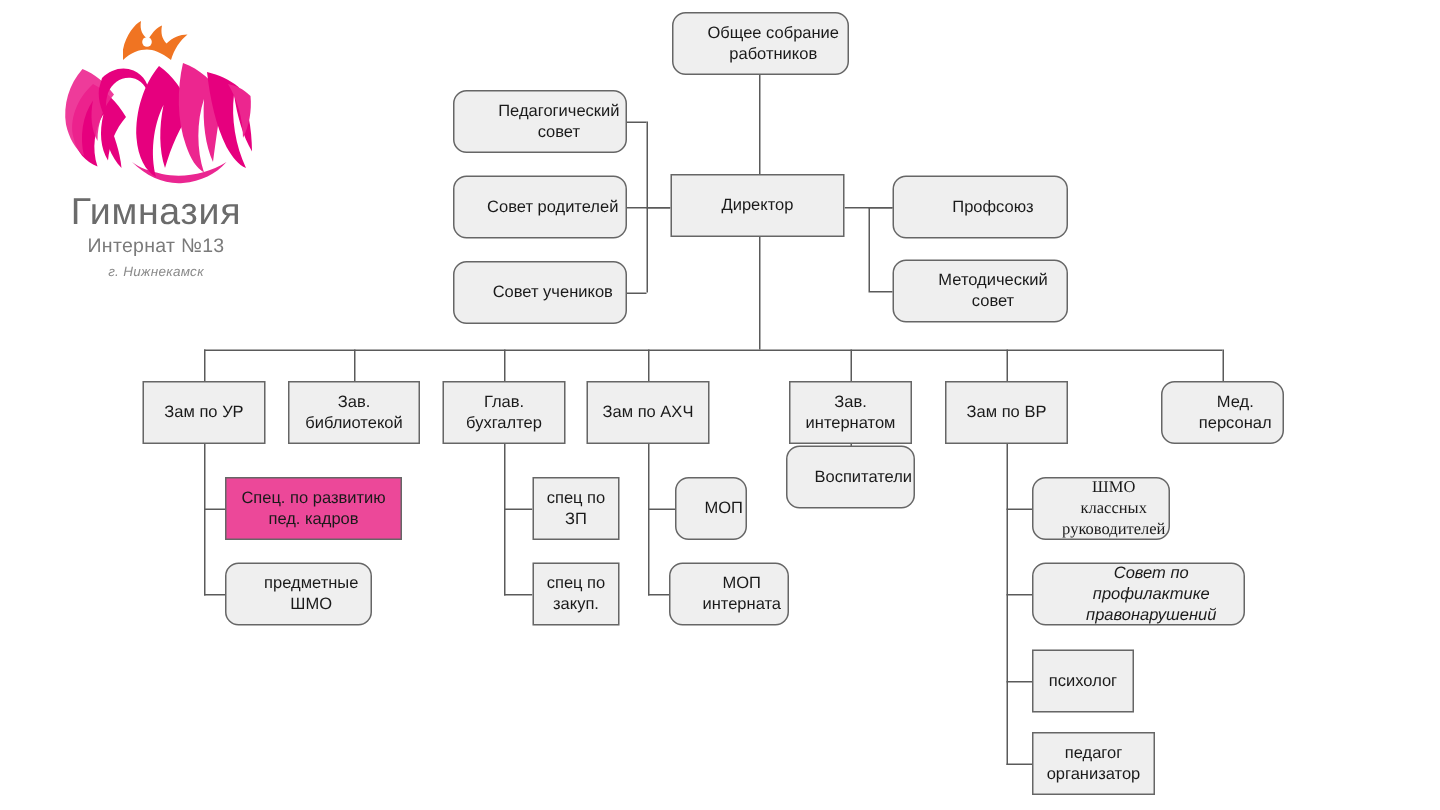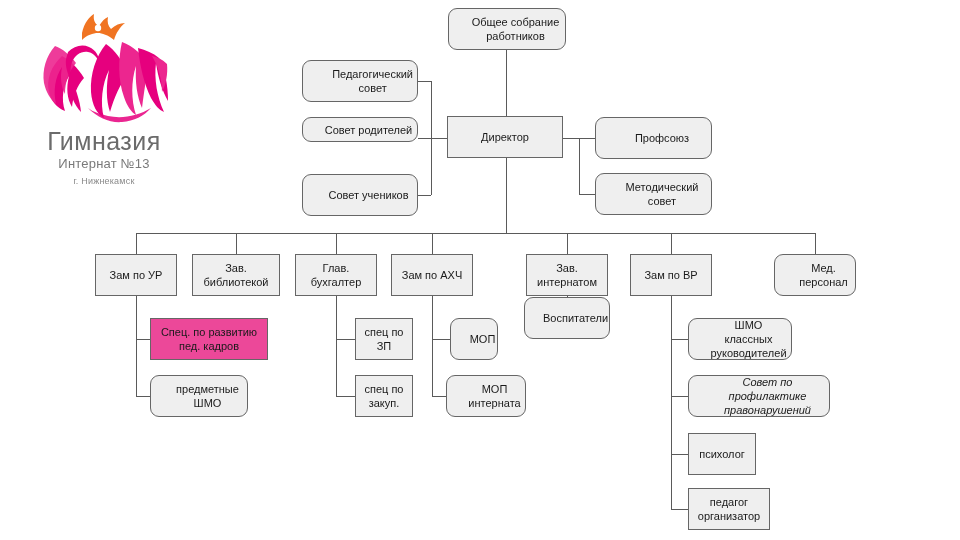--- a/index.html
+++ b/index.html
@@ -19,21 +19,21 @@
     position:absolute;left:0;top:123px;width:188px;text-align:center;
     font-size:25px;color:#6b6b6b;letter-spacing:.5px;font-weight:400;
     font-family:"Liberation Sans","DejaVu Sans",sans-serif;
   }
   .logo-sub{
     position:absolute;left:0;top:152px;width:188px;text-align:center;
     font-size:13px;color:#7a7a7a;letter-spacing:.2px;
   }
   .logo-city{
     position:absolute;left:0;top:172px;width:188px;text-align:center;
-    font-size:9px;color:#8a8a8a;letter-spacing:.2px;
+    font-size:9px;color:#8a8a8a;letter-spacing:.2px;font-style:italic;
   }
 
   
   .node{
     position:absolute;box-sizing:border-box;
     background:#efefef;border:1px solid #666666;
     display:flex;align-items:center;justify-content:center;
     text-align:center;color:#1a1a1a;font-size:11px;line-height:14px;
     padding:2px 4px;
   }
@@ -129,21 +129,21 @@
 
   <div id="nodes">
       <div class="node rounded" style="left: 448px; top: 8px; width: 118px; height: 42px; background: rgb(239, 239, 239); border-color: rgb(102, 102, 102);">
         <span>Общее собрание
 работников</span>
       </div>
       <div class="node rounded" style="left: 302px; top: 60px; width: 116px; height: 42px; background: rgb(239, 239, 239); border-color: rgb(102, 102, 102); justify-content: flex-end;">
         <span>Педагогический
 совет</span>
       </div>
-      <div class="node rounded" style="left: 302px; top: 117px; width: 116px; height: 25px; background: rgb(239, 239, 239); border-color: rgb(102, 102, 102);">
+      <div class="node rounded" style="left: 302px; top: 117px; width: 116px; height: 42px; background: rgb(239, 239, 239); border-color: rgb(102, 102, 102);">
         <span>Совет родителей</span>
       </div>
       <div class="node rounded" style="left: 302px; top: 174px; width: 116px; height: 42px; background: rgb(239, 239, 239); border-color: rgb(102, 102, 102);">
         <span>Совет учеников</span>
       </div>
       <div class="node sharp" style="left: 447px; top: 116px; width: 116px; height: 42px; background: rgb(239, 239, 239); border-color: rgb(102, 102, 102);">
         <span>Директор</span>
       </div>
       <div class="node rounded" style="left: 595px; top: 117px; width: 117px; height: 42px; background: rgb(239, 239, 239); border-color: rgb(102, 102, 102);">
         <span>Профсоюз</span>
@@ -196,21 +196,21 @@
       <div class="node rounded" style="left: 450px; top: 318px; width: 48px; height: 42px; background: rgb(239, 239, 239); border-color: rgb(102, 102, 102);">
         <span>МОП</span>
       </div>
       <div class="node rounded" style="left: 446px; top: 375px; width: 80px; height: 42px; background: rgb(239, 239, 239); border-color: rgb(102, 102, 102);">
         <span>МОП
 интерната</span>
       </div>
       <div class="node rounded" style="left: 524px; top: 297px; width: 86px; height: 42px; background: rgb(239, 239, 239); border-color: rgb(102, 102, 102);">
         <span>Воспитатели</span>
       </div>
-      <div class="node rounded" style="left: 688px; top: 318px; width: 104px; height: 42px; background: rgb(239, 239, 239); border-color: rgb(102, 102, 102);">
+      <div class="node rounded" style="left: 688px; top: 318px; width: 92px; height: 42px; background: rgb(239, 239, 239); border-color: rgb(102, 102, 102); font-family: Liberation Serif, serif;">
         <span>ШМО классных
 руководителей</span>
       </div>
       <div class="node rounded" style="left: 688px; top: 375px; width: 142px; height: 42px; background: rgb(239, 239, 239); border-color: rgb(102, 102, 102); font-style: italic;">
         <span>Совет по профилактике
 правонарушений</span>
       </div>
       <div class="node sharp" style="left: 688px; top: 433px; width: 68px; height: 42px; background: rgb(239, 239, 239); border-color: rgb(102, 102, 102);">
         <span>психолог</span>
       </div>

